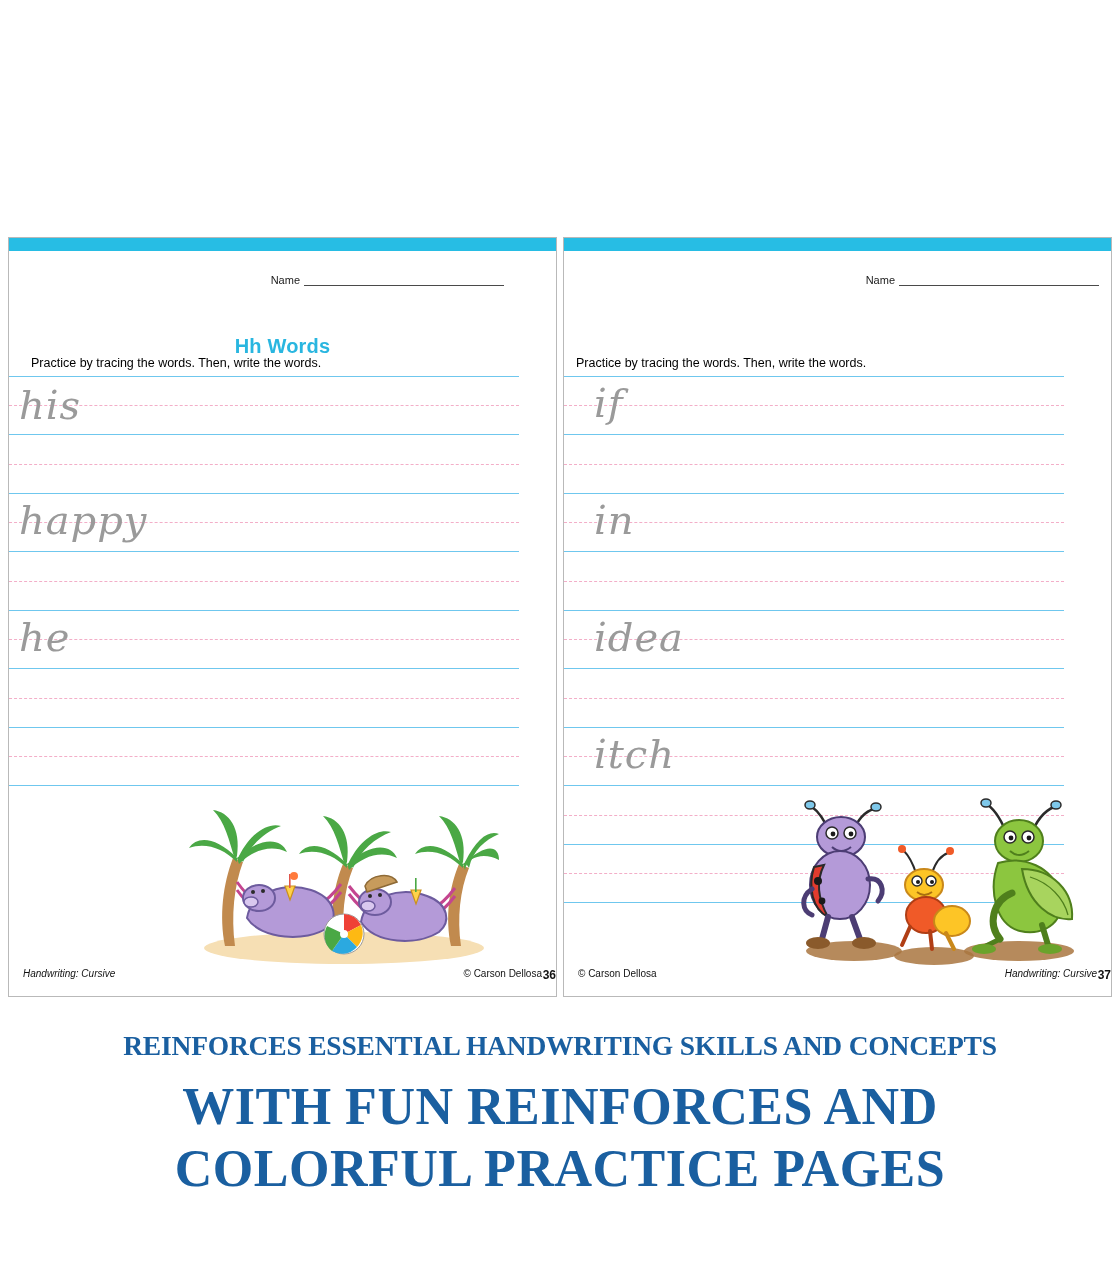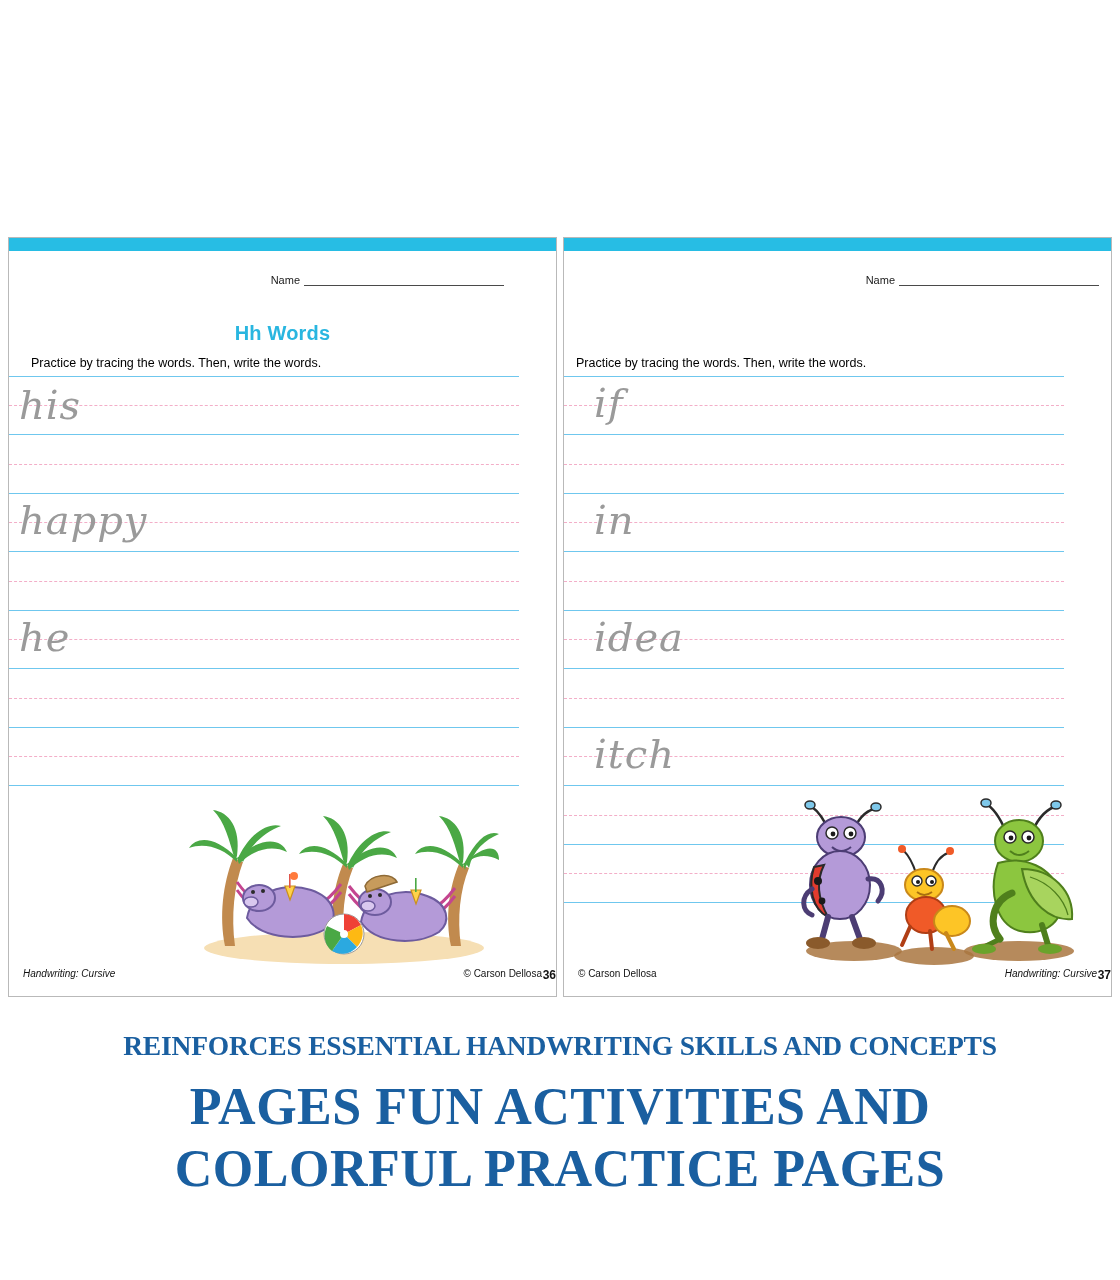--- a/index.html
+++ b/index.html
@@ -59,21 +59,21 @@
   .name-rule {
     display: inline-block;
     width: 200px;
     border-bottom: 1px solid #4a4a4a;
     height: 11px;
   }
 
   
   .page-title {
     position: absolute;
-    top: 84px;
+    top: 97px;
     left: 0;
     width: 100%;
     text-align: center;
     font-size: 20px;
     font-weight: bold;
     color: #29b6e0;
     letter-spacing: 0.2px;
   }
   .page-left .page-title { text-align: center; padding-right: 40px; }
   .page-right .page-title { text-align: center; padding-left: 0px; }
@@ -434,15 +434,15 @@
     <div class="footer">
       <div class="left">© Carson Dellosa</div>
       <div class="center">37</div>
       <div class="right ital">Handwriting: Cursive</div>
     </div>
   </div>
 </div>
 
 <div id="promo">
   <div class="line1">REINFORCES ESSENTIAL HANDWRITING SKILLS AND CONCEPTS</div>
-  <div class="line2">PAGES FUN ACTIVITIES AND</div>
+  <div class="line2">WITH FUN REINFORCES AND</div>
   <div class="line3">COLORFUL PRACTICE PAGES</div>
 </div>
 
 </body></html>

